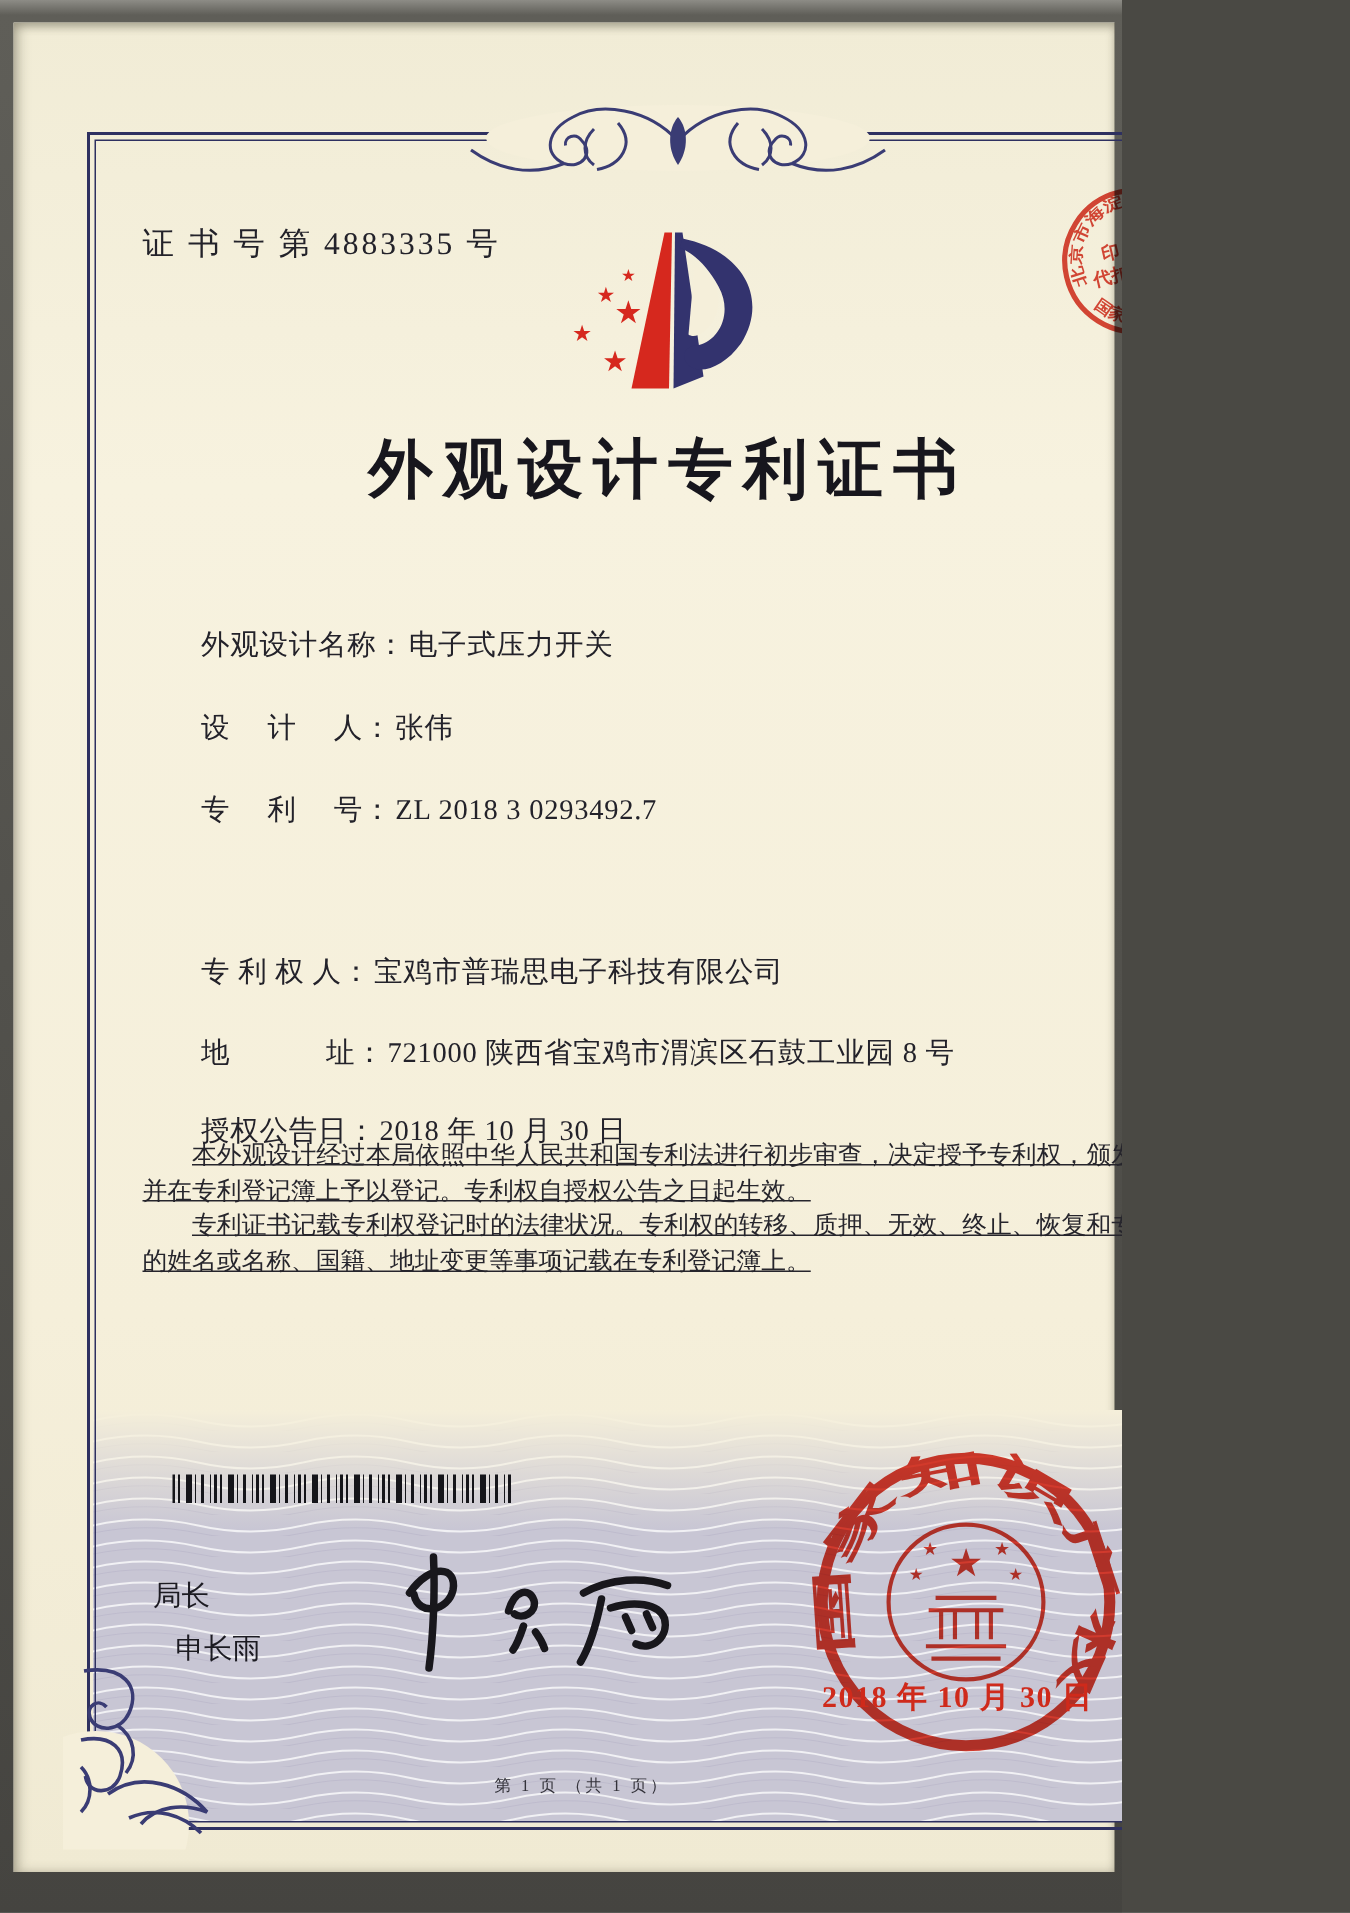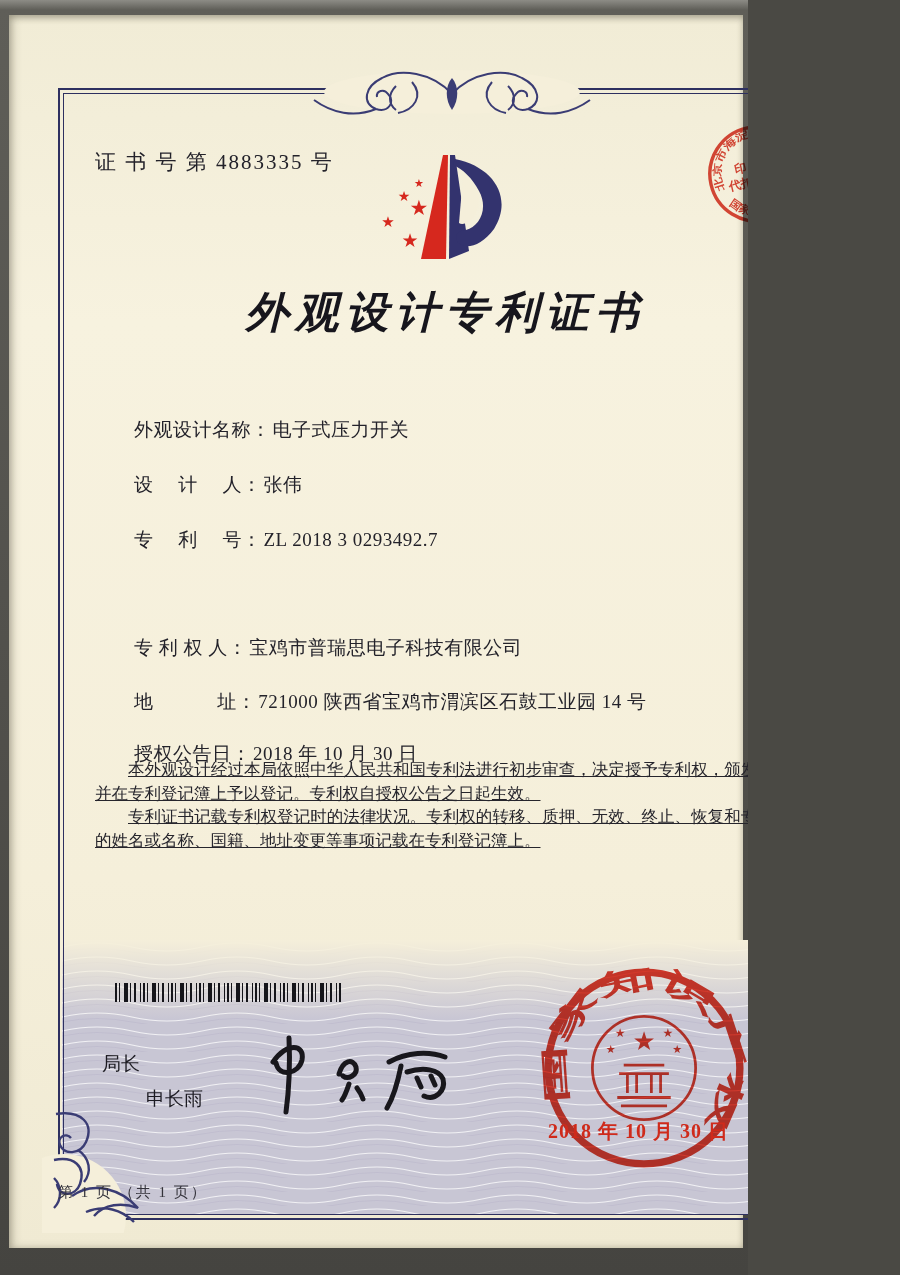--- a/index.html
+++ b/index.html
@@ -9,38 +9,38 @@
   #paper{position:absolute;left:9px;top:15px;right:5px;bottom:27px;
          background:linear-gradient(180deg,#f1ecd6 0,#f7f2df 25%,#f5efda 70%,#f0ead3 100%);
          box-shadow:inset 4px 0 8px rgba(60,55,40,.25), inset 0 3px 6px rgba(60,55,40,.3);}
   .frame{position:absolute;left:58px;top:88px;width:775px;height:1128px;border:2px solid #2e3060;z-index:2;}
   .frame-inner{position:absolute;inset:3px;border:1px solid #2e3060;}
   #band{position:absolute;left:62px;top:940px;width:769px;height:274px;z-index:1;}
   #band-fade{position:absolute;left:62px;top:940px;width:769px;height:80px;z-index:1;
              background:linear-gradient(180deg,#f5efda 0,rgba(245,239,218,0) 100%);}
   .txt{position:absolute;color:#23222a;z-index:4;}
   #cert-no{left:95px;top:148px;font-size:21px;letter-spacing:2px;}
-  #title{left:58px;top:284px;width:775px;text-align:center;font-size:43px;font-weight:bold;letter-spacing:7px;color:#17161d;font-style:italic;}
+  #title{left:58px;top:284px;width:775px;text-align:center;font-size:43px;font-weight:bold;letter-spacing:7px;color:#17161d;}
   .field{left:113px;font-size:19px;letter-spacing:.5px;white-space:pre;}
   .field .val{margin-left:2px;}
   #grant-row2{left:515px;}
   #paras{left:95px;top:758px;width:712px;font-size:16.5px;line-height:23.5px;text-align:justify;color:#26252c;text-decoration:underline;}
   #paras p{margin:0;text-indent:2em;}
   #barcode{position:absolute;left:115px;top:983px;width:227px;height:19px;z-index:4;
     background:repeating-linear-gradient(90deg,
       #15151a 0 2px,transparent 2px 4px,#15151a 4px 5px,transparent 5px 9px,
       #15151a 9px 13px,transparent 13px 15px,#15151a 15px 16px,transparent 16px 19px,
       #15151a 19px 21px,transparent 21px 25px,#15151a 25px 26px,transparent 26px 28px);}
   #director-title{left:102px;top:1051px;font-size:19px;font-family:"Liberation Sans","DejaVu Sans",sans-serif;color:#1c1b22;}
-  #director-name{left:117px;top:1086px;font-size:19px;font-family:"Liberation Sans","DejaVu Sans",sans-serif;color:#1c1b22;margin-left:29px;}
+  #director-name{left:117px;top:1086px;font-size:19px;font-family:"Liberation Sans","DejaVu Sans",sans-serif;color:#1c1b22;}
   #signature{position:absolute;left:243px;top:1030px;z-index:5;}
   #seal{position:absolute;left:538px;top:962px;z-index:5;mix-blend-mode:multiply;opacity:.94;}
   #seal-date{left:548px;top:1118px;font-size:20px;letter-spacing:1px;color:#cf2a1b;z-index:6;font-weight:bold;}
   #tax-stamp{position:absolute;left:697px;top:114px;z-index:4;transform:rotate(-13deg);mix-blend-mode:multiply;opacity:.92;}
-  #footer{left:58px;top:1183px;width:660px;font-size:15px;letter-spacing:2px;color:#33323a;}
+  #footer{left:58px;top:1183px;width:660px;text-align:center;font-size:11px;letter-spacing:2px;color:#33323a;}
   .orn{position:absolute;z-index:3;}
   svg text{font-family:"Liberation Serif","DejaVu Serif",serif;}
 </style>
 </head>
 <body>
 
 <div id="scan">
   <div id="paper"></div>
 
   <svg id="band" width="769" height="274">
@@ -125,21 +125,21 @@
   <div class="txt field" style="top:395px">
     <span>外观设计名称：</span><span class="val">电子式压力开关</span>
   </div>
   <div class="txt field" style="top:505px">
     <span>专　 利　 号：</span><span class="val">ZL 2018 3 0293492.7</span>
   </div>
   <div class="txt field" style="top:613px">
     <span>专 利 权 人：</span><span class="val">宝鸡市普瑞思电子科技有限公司</span>
   </div>
   <div class="txt field" style="top:667px">
-    <span>地　　　 址：</span><span class="val">721000 陕西省宝鸡市渭滨区石鼓工业园 14 号</span>
+    <span>地　　　 址：</span><span class="val">721000 陕西省宝鸡市渭滨区石鼓工业园 8 号</span>
   </div>
   <div class="txt field" style="top:719px">
     <span>授权公告日：</span><span class="val">2018 年 10 月 30 日</span>
   </div>
 
   <div class="txt" id="paras">
     <p>本外观设计经过本局依照中华人民共和国专利法进行初步审查，决定授予专利权，颁发本证书并在专利登记簿上予以登记。专利权自授权公告之日起生效。</p>
     <p>专利证书记载专利权登记时的法律状况。专利权的转移、质押、无效、终止、恢复和专利权人的姓名或名称、国籍、地址变更等事项记载在专利登记簿上。</p>
   </div>
 

